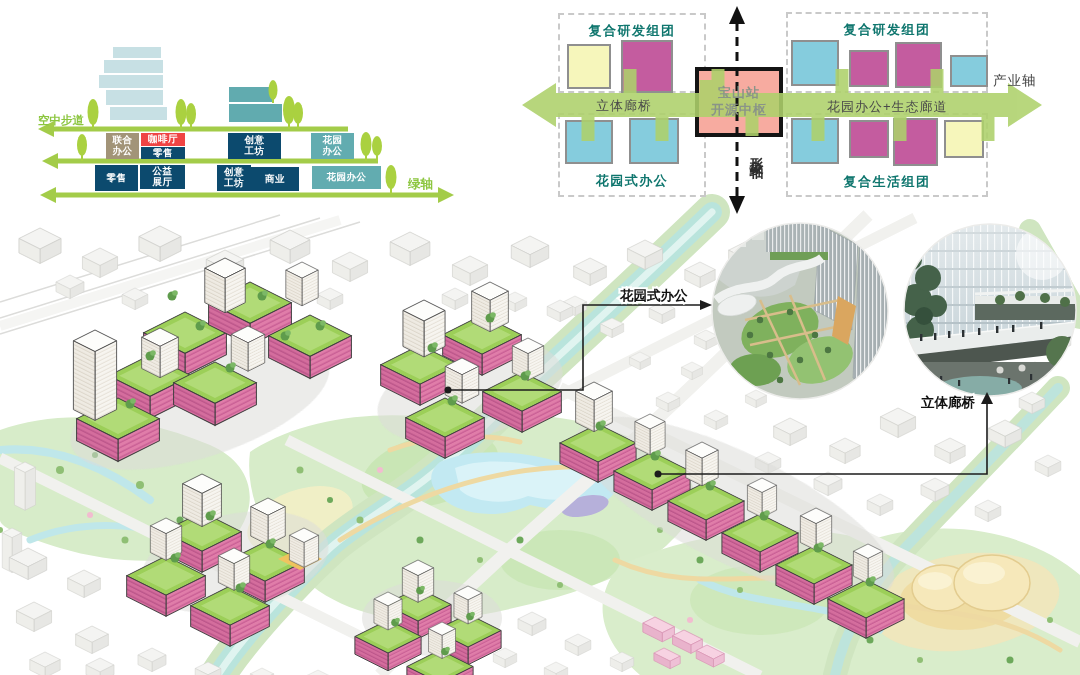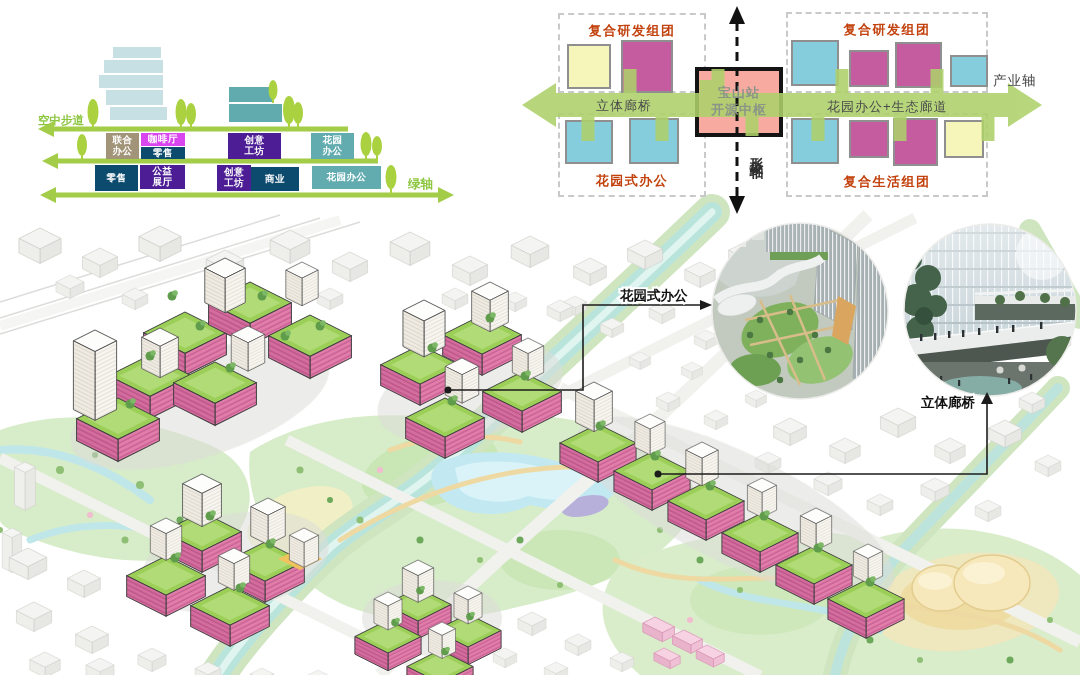--- a/index.html
+++ b/index.html
@@ -5,29 +5,29 @@
   html,body{margin:0;padding:0;background:#fff;}
   .stage{position:relative;width:1080px;height:675px;background:#ffffff;overflow:hidden;
          font-family:"Liberation Sans",sans-serif;}
   .abs{position:absolute;}
   svg{display:block;}
   
   .ubox{position:absolute;display:flex;align-items:center;justify-content:center;
         text-align:center;color:#fff;font-weight:bold;font-size:9.5px;line-height:1.12;
         white-space:pre-line;letter-spacing:.5px;}
   .c-brown{background:#a29478;}
-  .c-khaki{background:#d946ef;}
+  .c-khaki{background:#ef4444;}
   .c-pink{background:#0c4a6e;}
-  .c-mauve{background:#4c1d95;}
+  .c-mauve{background:#0c4a6e;}
   .c-teal{background:#62acb0;}
   
   .dashbox{position:absolute;border:2px dashed #c9c9c9;box-sizing:border-box;}
   .sq{position:absolute;border:2.5px solid #8f8f8f;box-sizing:border-box;}
   .sq-y{background:#f6f6bb;} .sq-m{background:#c45c9f;} .sq-b{background:#85ccdd;}
-  .clab{position:absolute;text-align:center;font-weight:bold;font-size:13px;color:#c2410c;
+  .clab{position:absolute;text-align:center;font-weight:bold;font-size:13px;color:#0f766e;
         letter-spacing:1.5px;white-space:nowrap;font-family:Liberation Serif, serif;}
   .hubbox{position:absolute;background:#f7aba0;border:4px solid #141414;box-sizing:border-box;}
   .hubtext{position:absolute;display:flex;align-items:center;justify-content:center;text-align:center;
            font-weight:bold;font-size:13px;line-height:1.3;color:#8a9488;white-space:pre-line;
            letter-spacing:1px;}
   .arrlab{position:absolute;font-weight:normal;font-size:13px;color:#4a4a4a;letter-spacing:1px;
           white-space:nowrap;}
   .vlab{position:absolute;writing-mode:vertical-rl;font-weight:bold;font-size:14px;color:#2e2e2e;
         letter-spacing:4px;}
   .glab{fill:#8cc63f;font-weight:bold;}

